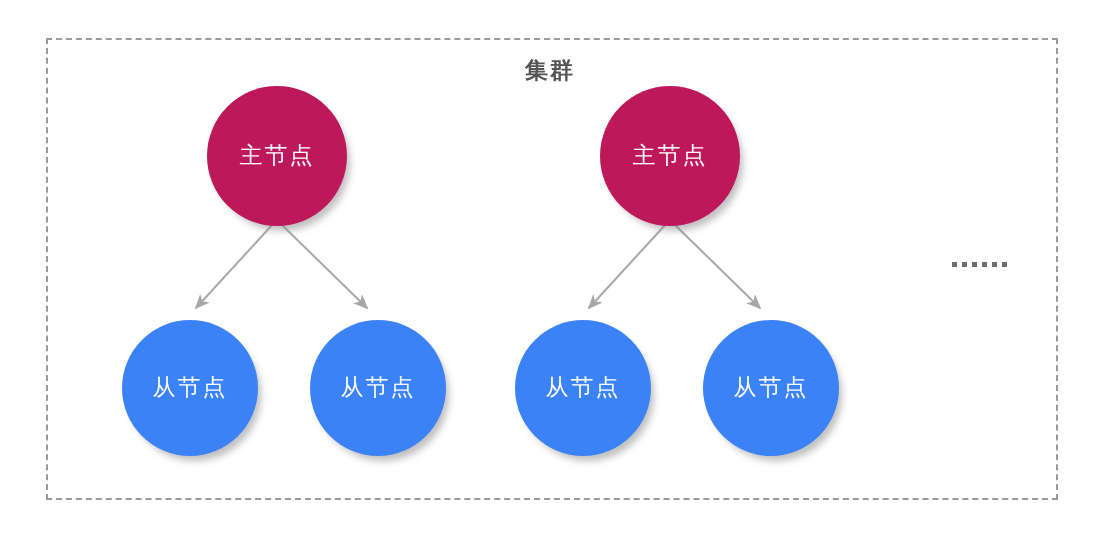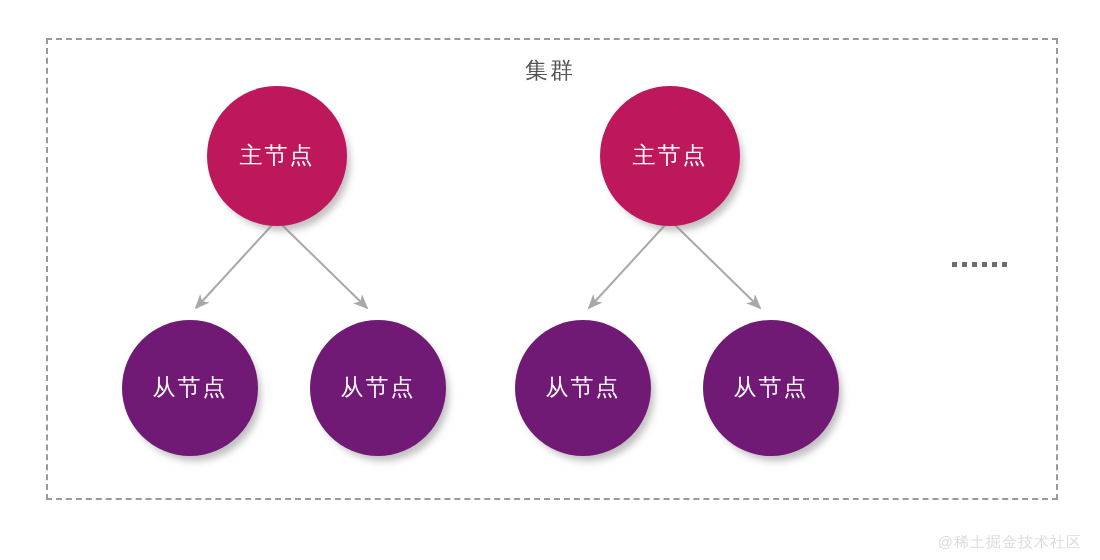--- a/index.html
+++ b/index.html
@@ -34,21 +34,21 @@
   #cluster-title {
     position: absolute;
     left: 0;
     top: 54px;
     width: 1100px;
     text-align: center;
     font-size: 23px;
     line-height: 32px;
     color: #555555;
     letter-spacing: 2px;
-    font-weight: 400;
+    font-weight: 700;
   }
   
   #edges {
     position: absolute;
     left: 0;
     top: 0;
     width: 1100px;
     height: 560px;
     pointer-events: none;
   }
@@ -62,21 +62,21 @@
     color: #ffffff;
     font-size: 23px;
     letter-spacing: 2px;
     box-shadow: 5px 7px 7px -2px rgba(140,140,140,0.55);
     box-sizing: border-box;
   }
   .node-master {
     background: #be185d;
   }
   .node-slave {
-    background: #701a75;
+    background: #3b82f6;
   }
   .node-label {
     user-select: none;
     white-space: nowrap;
     transform: translateY(-1px);
   }
   
   #ellipsis {
     position: absolute;
     left: 952px;
@@ -148,15 +148,14 @@
 
   <div id="ellipsis">
     <span class="dot"></span>
     <span class="dot"></span>
     <span class="dot"></span>
     <span class="dot"></span>
     <span class="dot"></span>
     <span class="dot"></span>
   </div>
 
-  <div id="watermark">@稀土掘金技术社区</div>
 
 </div>
 
 </body></html>

